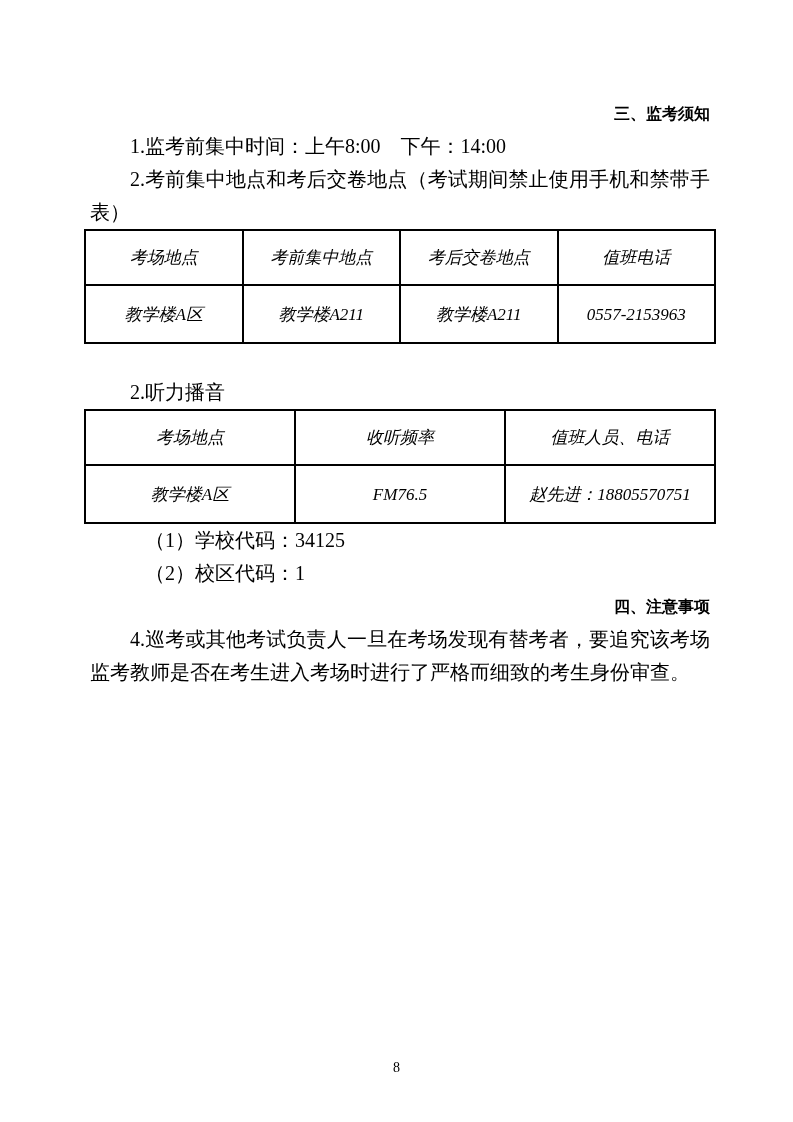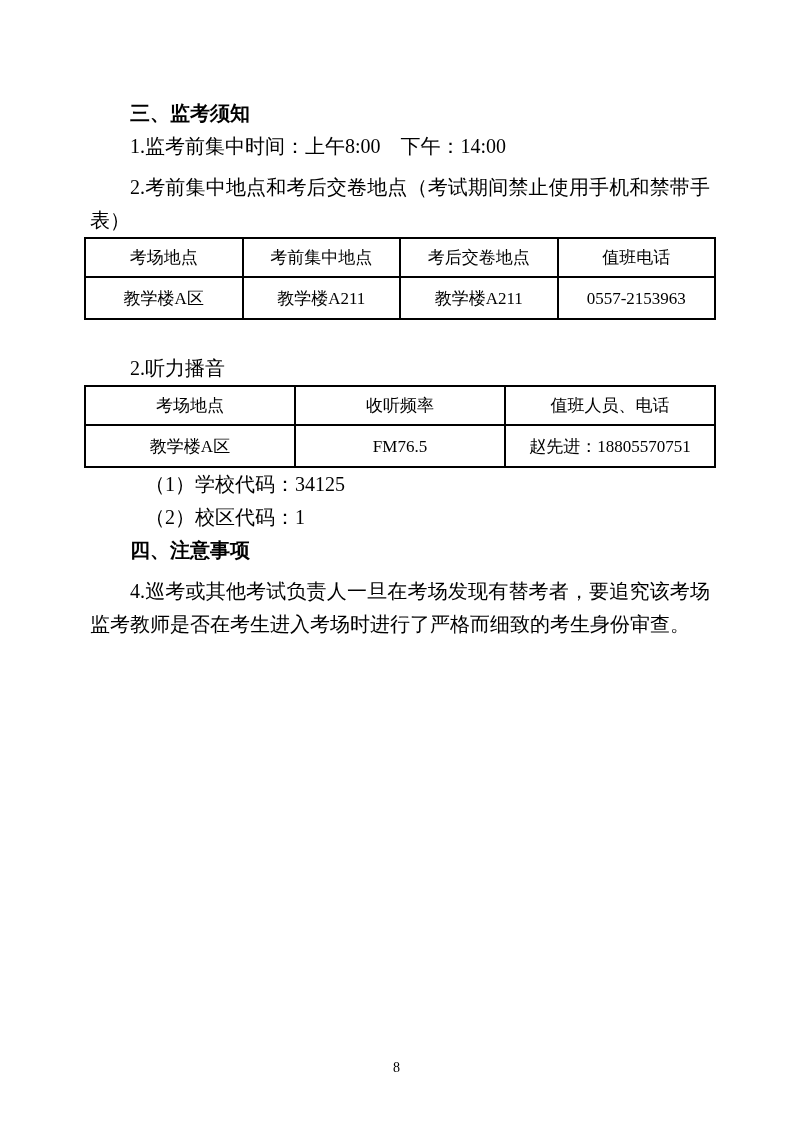--- a/index.html
+++ b/index.html
@@ -15,50 +15,51 @@
     color: #000000;
     box-sizing: border-box;
     padding: 97px 83px 0 90px;
     font-family: "Liberation Serif", "DejaVu Serif", serif;
     font-size: 20px;
     line-height: 33px;
     overflow: hidden;
   }
   .heading {
     margin: 0;
-    font-size: 20px;
+    font-size: 16px;
     font-weight: bold;
     text-indent: 40px;
+    text-align: right;
   }
   .para {
     margin: 0;
   }
   .indent {
     text-indent: 40px;
   }
   .indent-sub {
     text-indent: 55px;
   }
   .justify {
     text-align: justify;
-    margin-top: 8px;
   }
   .doc-table {
     border-collapse: collapse;
     table-layout: fixed;
     width: calc(100% + 12px);
     margin-left: -6px;
     text-align: center;
     font-size: 17px;
     line-height: 21px;
   }
   .doc-table td {
     border: 2px solid #000000;
-    padding: 4px 2px;
+    padding: 12px 2px;
     vertical-align: middle;
+    font-style: italic;
   }
   .doc-table tr.hrow td { height: 29px; }
   .doc-table tr.drow td { height: 32px; }
   .cols4 td { width: 25%; }
   .cols3 td { width: 33.33%; }
   .sp-listening { margin-top: 32px; }
   .sp-codes { margin-top: 31px; }
   .page-number {
     position: absolute;
     left: 0;

